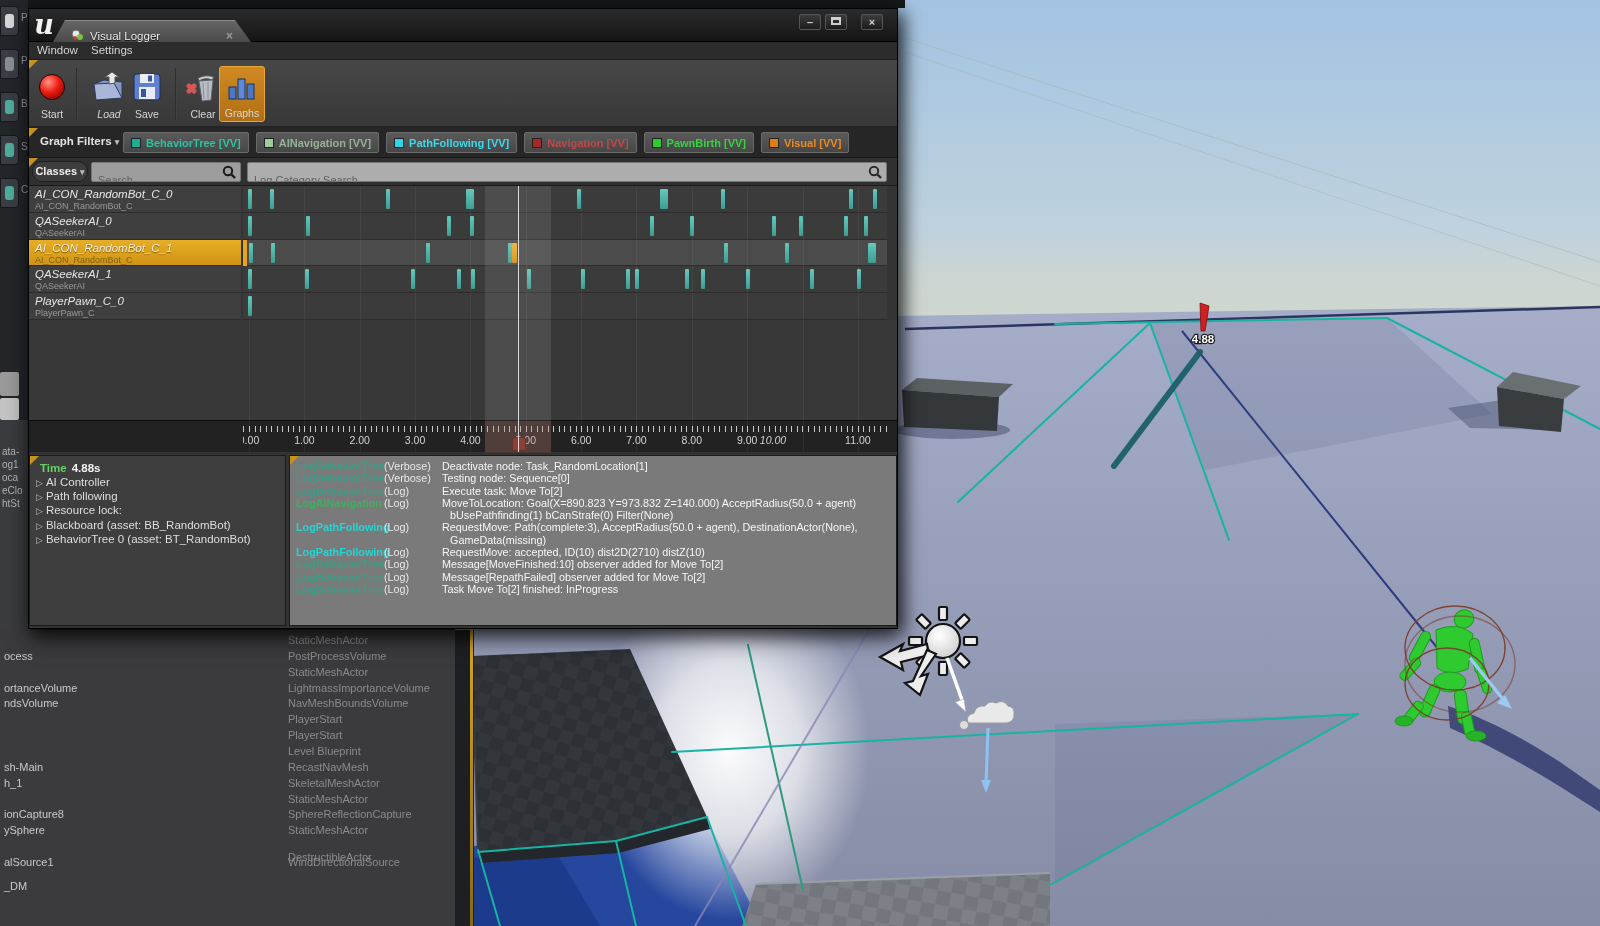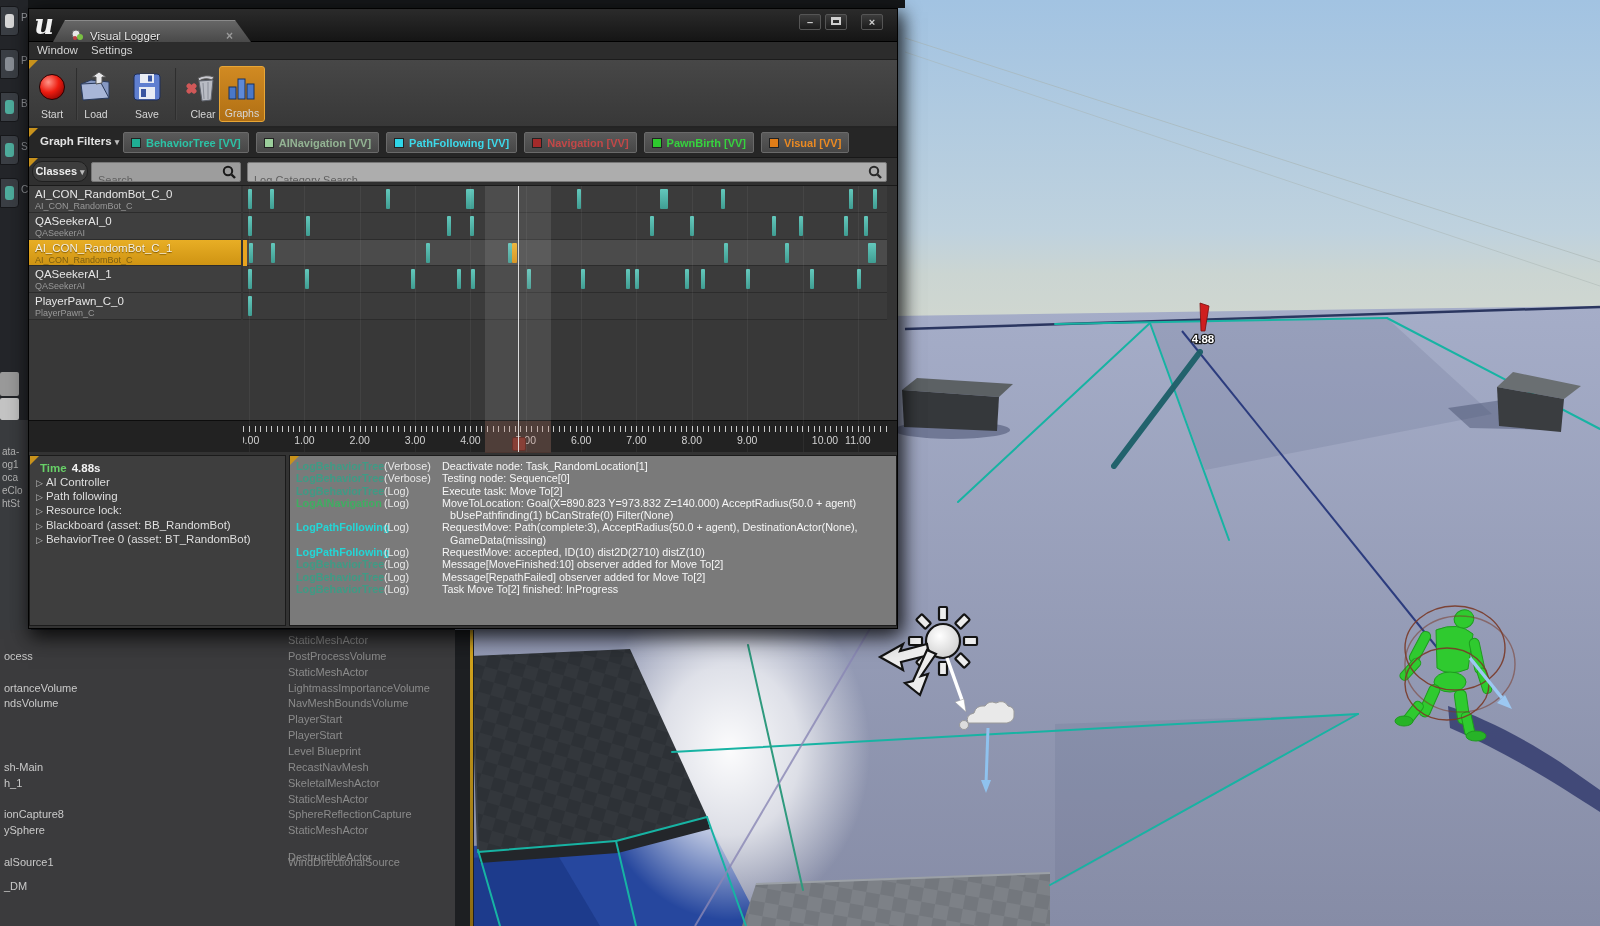--- a/index.html
+++ b/index.html
@@ -89,21 +89,21 @@
   #sw2 { left:218px; width:640px; background:#adadad; }
   .searchwrap input { width:100%; height:100%; border:none; background:transparent; outline:none;
     font-size:11px; color:#333; padding:16px 22px 0 6px; font-family:"Liberation Sans",sans-serif; }
   .searchwrap input::placeholder { color:#5f5f5f; }
   .mag { position:absolute; right:3px; top:2px; }
 
   
   #rows { position:absolute; left:0; top:177px; width:868px; height:134px; background:#343434; }
   .rlabel { position:absolute; left:0; width:212px; height:26.8px; background:#3f3f3f;
     border-bottom:1px solid #2c2c2c; padding:2px 0 0 6px; overflow:hidden; }
-  .rlabel .nm { color:#e6e6e6; font-size:11.5px; line-height:13px; }
+  .rlabel .nm { color:#e6e6e6; font-size:11.5px; line-height:13px;font-style:italic; }
   .rlabel .cls { color:#999; font-size:9px; line-height:10px; }
   .rlabel.sel { background:linear-gradient(#e8ae25,#cf9413); }
   .rlabel.sel .nm { color:#f3efe4; text-shadow:0 1px 1px #7a5500; }
   .rlabel.sel .cls { color:#7d5f12; }
   .rtrack { position:absolute; left:214px; width:644px; height:26.8px; background:#3b3b3b;
     border-bottom:1px solid #2c2c2c; }
   .rtrack.sel { background:#4b4b4b; }
   .selmark { position:absolute; left:214px; width:4px; height:26.8px; background:#e8a41f; z-index:2; }
   .bar { position:absolute; top:3px; height:20px; border-radius:1px;
     background:linear-gradient(#63c8bc,#3f9d92); }
@@ -391,21 +391,21 @@
 
     <div id="toolbar">
       <div class="corner"></div>
       <div id="toolbar-buttons">
             <div class="tbtn" style="left: 0px;">
               <div class="ticon">
                 <div id="start-dot"></div>
               </div>
               <div class="tlabel">Start</div>
             </div>
-            <div class="tbtn" style="left: 44px;">
+            <div class="tbtn" style="left: 57px; font-style: italic;">
               <div class="ticon">
                 <svg width="34" height="30">
                   <path d="M2 12 L12 8 L30 10 L30 26 L4 28 Z" fill="#8698c2" stroke="#2a3a5a"></path>
                   <path d="M2 12 L22 11 L30 26 L4 28 Z" fill="#a8b6d8" stroke="#2a3a5a"></path>
                   <path d="M17 12 L17 5 L13 5 L20 0 L27 5 L23 5 L23 11 Z" fill="#e8e8ea" stroke="#555"></path>
                 </svg>
               </div>
               <div class="tlabel">Load</div>
             </div>
             <div class="tbtn" style="left: 95px;">
@@ -605,21 +605,21 @@
               <div class="axlabel" style="left: 6px;">0.00</div>
               <div class="axlabel" style="left: 61.35px;">1.00</div>
               <div class="axlabel" style="left: 116.7px;">2.00</div>
               <div class="axlabel" style="left: 172.05px;">3.00</div>
               <div class="axlabel" style="left: 227.4px;">4.00</div>
               <div class="axlabel" style="left: 282.75px;">5.00</div>
               <div class="axlabel" style="left: 338.1px;">6.00</div>
               <div class="axlabel" style="left: 393.45px;">7.00</div>
               <div class="axlabel" style="left: 448.8px;">8.00</div>
               <div class="axlabel" style="left: 504.15px;">9.00</div>
-              <div class="axlabel" style="left: 582px;">10.00</div>
+              <div class="axlabel" style="left: 530px; font-style: italic;">10.00</div>
               <div class="axlabel" style="left: 614.85px;">11.00</div>
             </div>
         <div id="ax-band"></div>
         <div id="ax-marker"></div>
       </div>
     </div>
 
     <div id="lpanel">
       <div class="corner"></div>
       <div id="lp-time">

